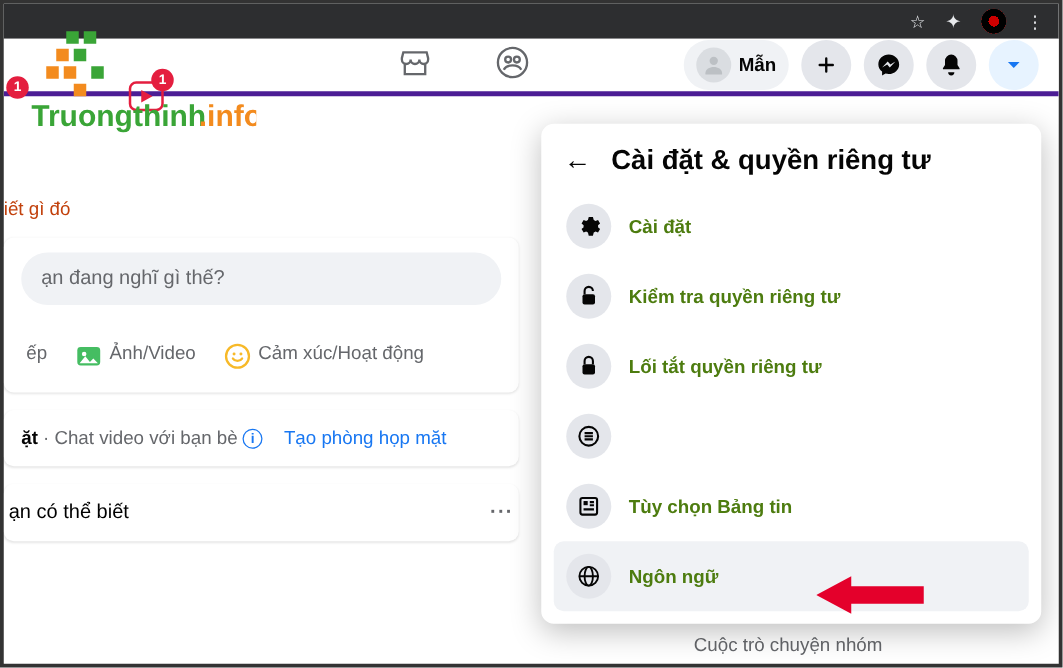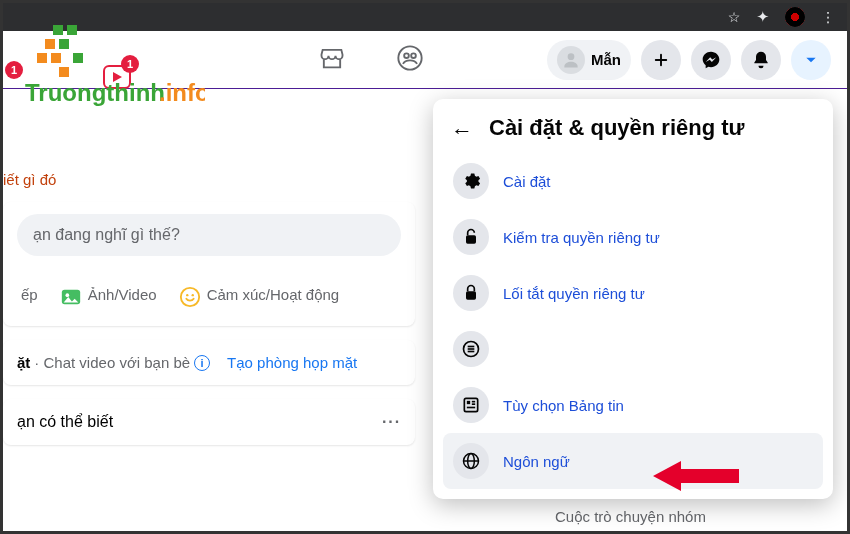--- a/index.html
+++ b/index.html
@@ -2,51 +2,51 @@
 <html><head>
   <meta charset="utf-8">
   <style>
     *{box-sizing:border-box;margin:0;padding:0;font-family:Helvetica,Arial,sans-serif}
     body{width:850px;height:534px;background:#fff;position:relative;overflow:hidden;border:3px solid #333}
     .browser-bar{height:28px;background:#2d2e30;display:flex;align-items:center;justify-content:flex-end;padding:0 12px;gap:16px}
     .bb-star{color:#e8eaed;font-size:14px}
     .bb-ext{color:#e8eaed;font-size:15px}
     .bb-avatar{width:20px;height:20px;border-radius:50%;background:radial-gradient(circle,#cc0000 30%,#000 30%,#000 70%,#a00 70%)}
     .bb-dots{color:#e8eaed;font-size:14px;letter-spacing:0}
-    .topnav{height:58px;background:#fff;border-bottom:1px solid #4c1d95;display:flex;align-items:center;justify-content:space-between;padding:0 16px}
+    .topnav{height:46px;background:#fff;border-bottom:4px solid #4c1d95;display:flex;align-items:center;justify-content:space-between;padding:0 16px}
     .nav-center{display:flex;gap:50px;align-items:center;margin-left:175px}
     .nav-center .nicon{color:#65676b}
     .nav-right{display:flex;align-items:center;gap:10px}
     .pill{display:flex;align-items:center;gap:6px;padding:6px 10px;border-radius:20px;background:#f0f2f5;font-size:15px;font-weight:600;color:#050505}
     .pill .ava{width:28px;height:28px;border-radius:50%;background:#dadde1;display:flex;align-items:center;justify-content:center;color:#888}
     .circbtn{width:40px;height:40px;border-radius:50%;background:#e4e6eb;display:flex;align-items:center;justify-content:center;font-size:18px;color:#050505}
     .circbtn.active{background:#e7f3ff;color:#1877f2}
     .logo-wrap{position:absolute;top:18px;left:22px;z-index:5;pointer-events:none}
     .content{display:flex;padding-top:0}
     .leftcol{width:430px;padding:16px 18px 0 0}
     .section-sub{color:#c2410c;font-size:15px;padding:10px 0 14px 0}
     .composer{background:#fff;border-radius:8px;box-shadow:0 1px 2px rgba(0,0,0,.1);padding:12px 14px;margin-bottom:14px}
     .comp-in{background:#f0f2f5;border-radius:24px;padding:12px 16px;color:#65676b;font-size:16px;margin-bottom:24px}
     .comp-row{display:flex;gap:14px}
     .comp-act{display:flex;align-items:flex-start;gap:6px;color:#65676b;font-size:15px;font-weight:500;padding:6px 4px}
     .room{background:#fff;border-radius:8px;box-shadow:0 1px 2px rgba(0,0,0,.1);padding:14px 14px;margin-bottom:14px;display:flex;align-items:center;gap:4px;font-size:15px}
     .room .b{font-weight:700;color:#050505}
     .room .d{color:#65676b}
     .room .info{width:16px;height:16px;border-radius:50%;border:1.5px solid #1877f2;color:#1877f2;font-size:11px;display:flex;align-items:center;justify-content:center;font-weight:700}
     .room .link{color:#1877f2;font-weight:500;margin-left:13px}
-    .pymk{background:#fff;border-radius:8px;box-shadow:0 1px 2px rgba(0,0,0,.1);padding:14px 14px;display:flex;align-items:center;justify-content:space-between;font-size:16px}
+    .pymk{background:#fff;border-radius:8px;box-shadow:0 1px 2px rgba(0,0,0,.1);padding:14px 4px;display:flex;align-items:center;justify-content:space-between;font-size:16px}
     .pymk .dots{color:#65676b;font-weight:700;letter-spacing:1px}
     .dropdown{position:absolute;top:96px;left:430px;width:400px;background:#fff;border-radius:10px;box-shadow:0 6px 24px rgba(0,0,0,.25);padding:16px 10px 10px 10px;z-index:20}
     .dd-head{display:flex;align-items:center;gap:16px;padding:0 8px 12px 8px}
     .dd-back{font-size:22px;color:#050505}
     .dd-title{font-size:22px;font-weight:800;color:#050505}
     .dd-item{display:flex;align-items:center;gap:14px;padding:10px 10px;border-radius:8px}
     .dd-item.sel{background:#f0f2f5}
     .dd-icon{width:36px;height:36px;border-radius:50%;background:#e4e6eb;display:flex;align-items:center;justify-content:center;color:#050505;flex:none}
-    .dd-label{font-size:15px;font-weight:400;color:#1d4ed8}
+    .dd-label{font-size:15px;font-weight:700;color:#4d7c0f}
     .red-arrow{position:absolute;top:454px;left:650px;z-index:25}
     .chat-label{position:absolute;bottom:6px;left:552px;color:#65676b;font-size:15px}
     .badge{position:absolute;min-width:18px;height:18px;border-radius:9px;background:#e41e3f;color:#fff;font-size:11px;font-weight:700;display:flex;align-items:center;justify-content:center;padding:0 4px}
     .badge.b1{top:58px;left:2px}
     .video-icn{width:28px;height:24px;border:2.5px solid #e41e3f;border-radius:6px;position:relative;display:inline-block}
     .video-icn::after{content:"";position:absolute;top:5px;left:8px;width:0;height:0;border-left:9px solid #e41e3f;border-top:5px solid transparent;border-bottom:5px solid transparent}
     .vid-wrap{position:absolute;top:62px;left:100px}
   </style>
 </head>
 <body>

